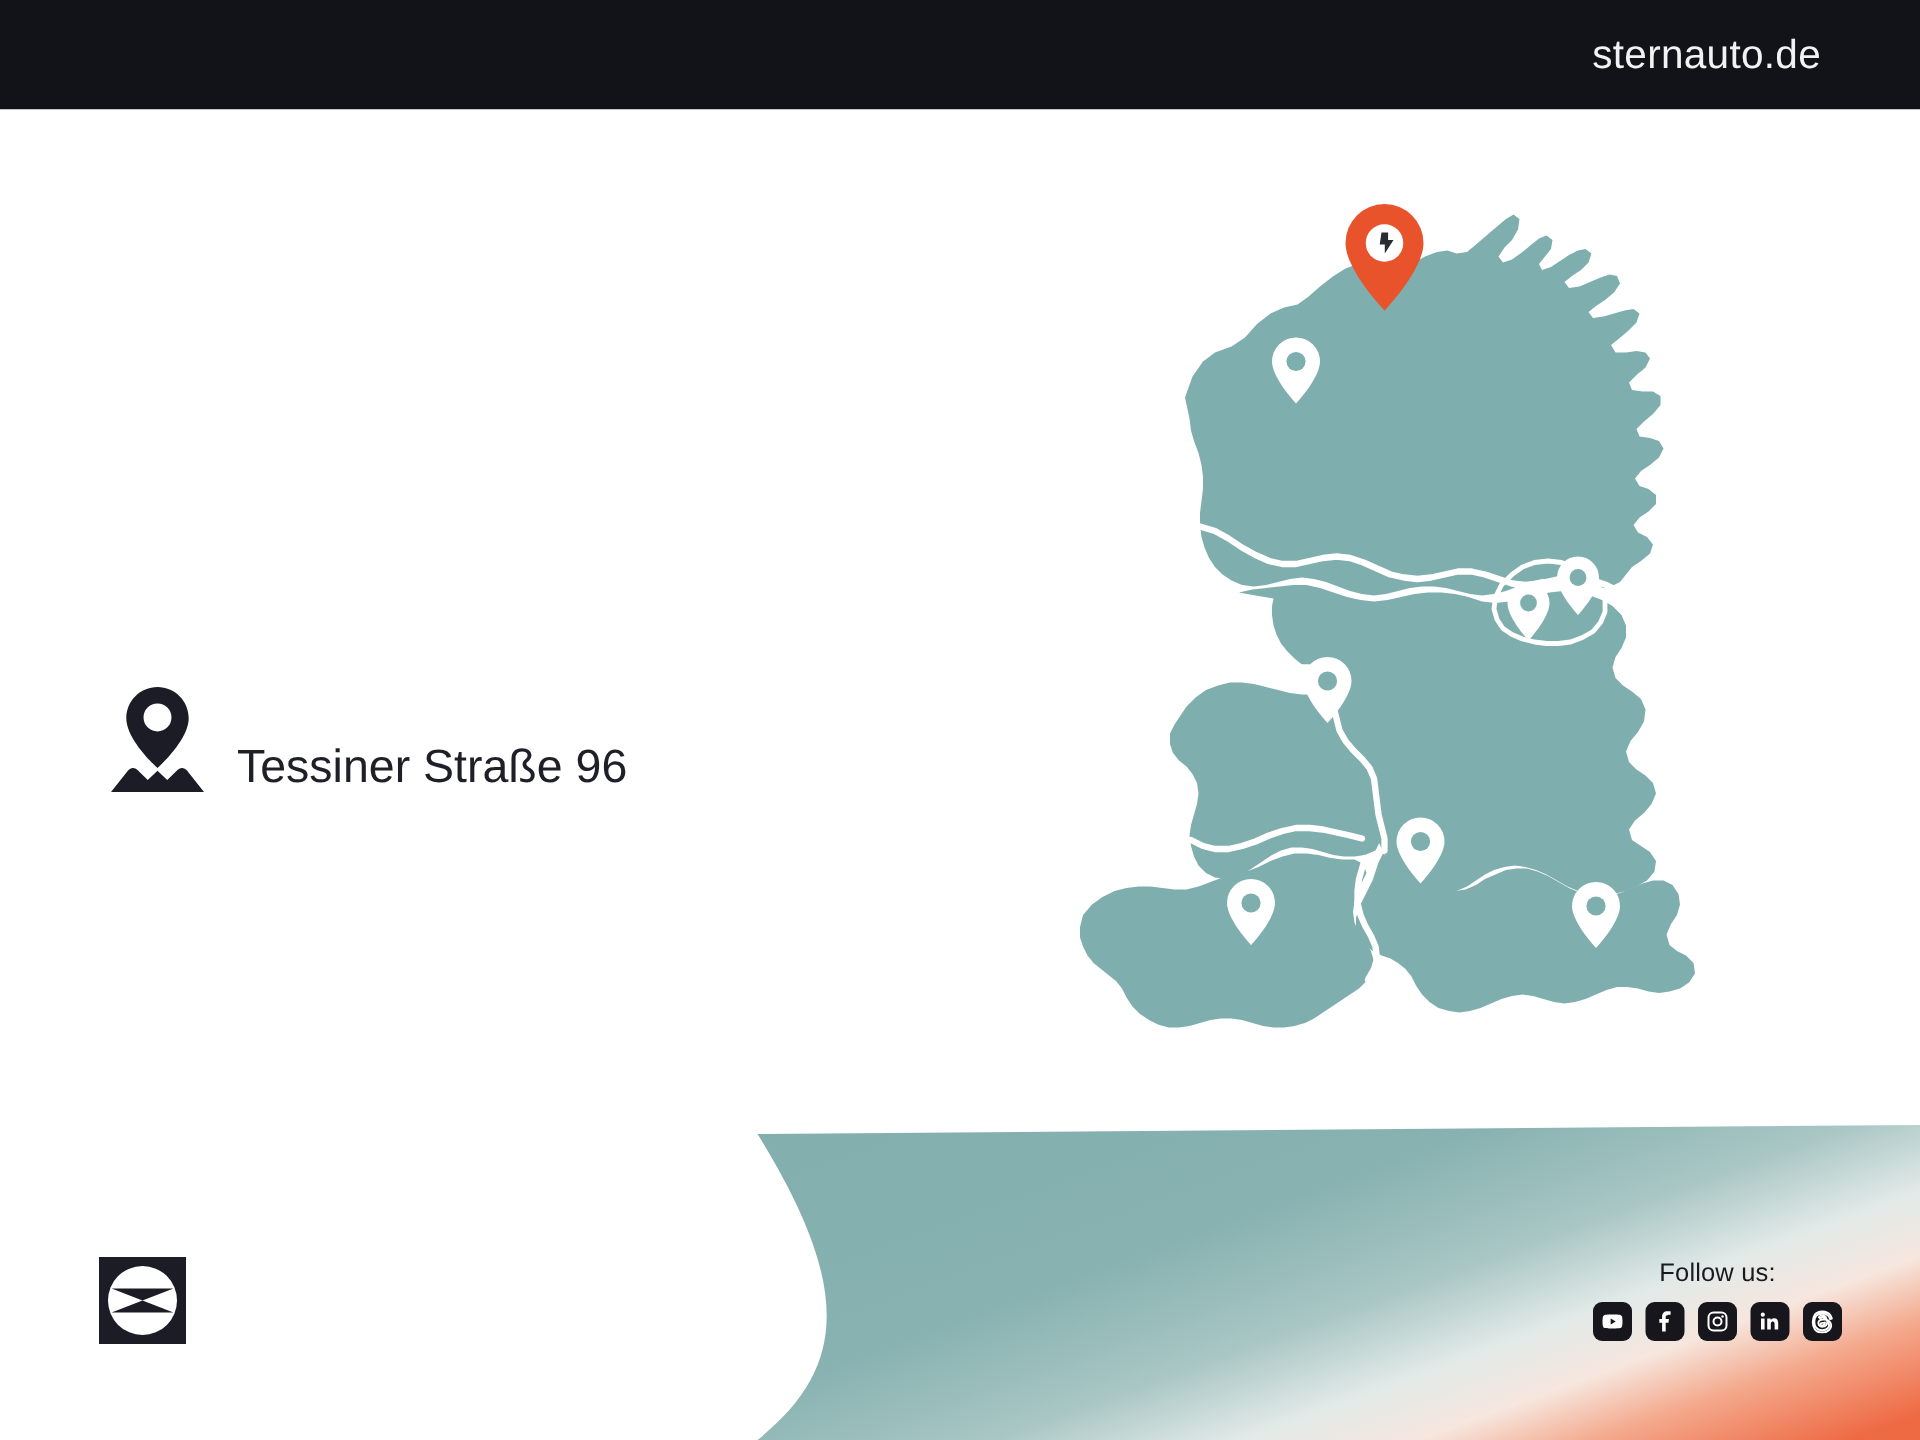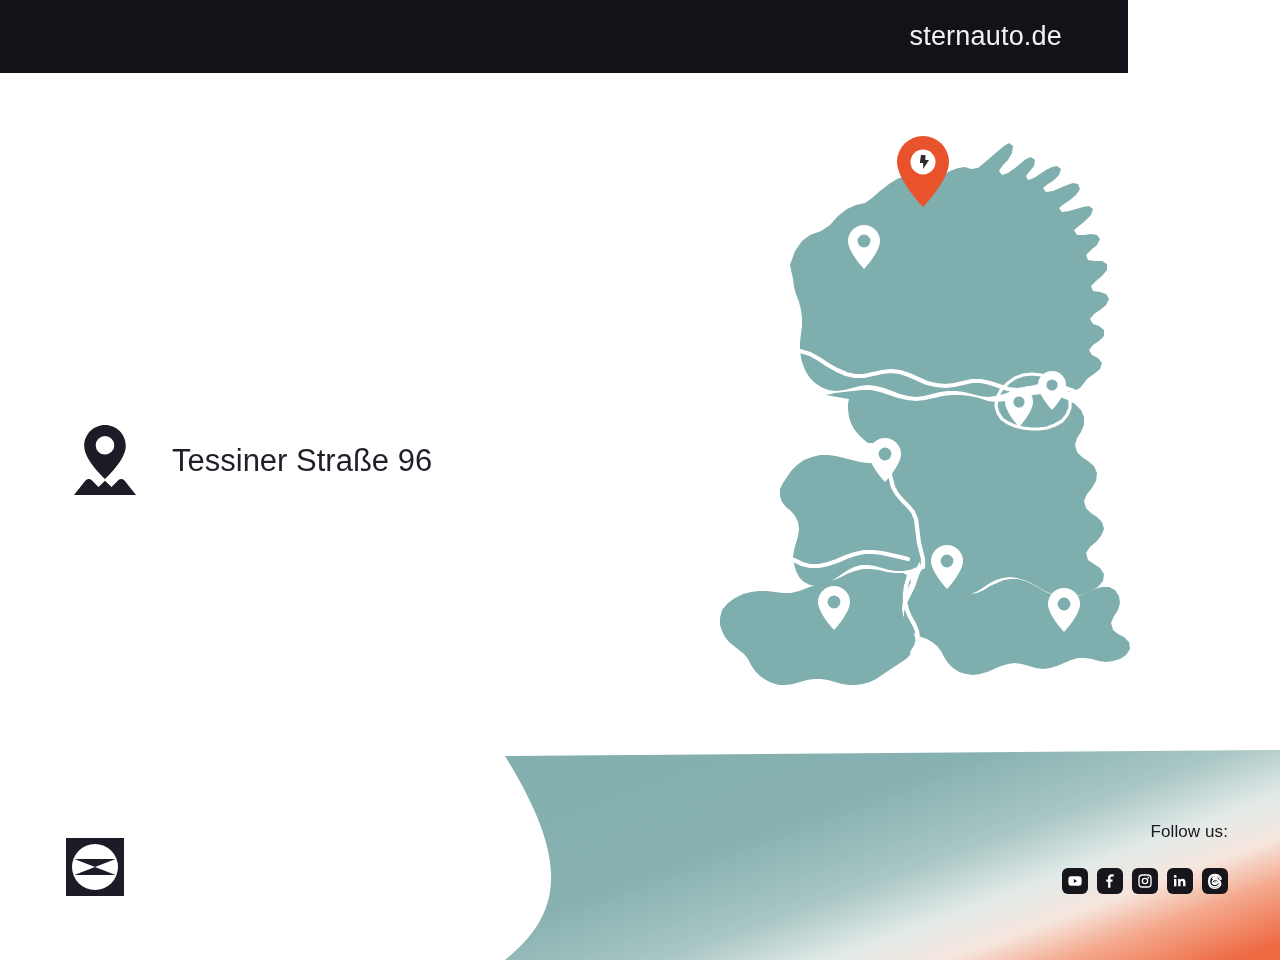--- a/index.html
+++ b/index.html
@@ -4,60 +4,60 @@
 <style>
   html,body{margin:0;padding:0;}
   body{
     width:1280px;height:960px;
     background:#ffffff;
     font-family:"Liberation Sans","DejaVu Sans",sans-serif;
     overflow:hidden;position:relative;
   }
   
   .topbar{
-    position:absolute;left:0;top:0;width:1128px;height:73px;
+    position:absolute;left:0;top:0;width:1280px;height:73px;
     background:#121219;
     display:flex;align-items:center;justify-content:flex-end;
   }
   .topbar-url{
     color:#f2f2f4;font-size:27px;letter-spacing:.2px;
     padding-right:66px;font-weight:400;
   }
   
   .stage{position:absolute;left:0;top:73px;width:1280px;height:887px;background:#fff;overflow:hidden;}
   
   .headline{
     position:absolute;left:68px;top:250px;
     font-size:62px;line-height:1.05;font-weight:400;
     color:#1b1b24;letter-spacing:-.5px;white-space:nowrap;
   }
   .headline .accent{color:#E8532B;}
   
   .address-block{
-    position:absolute;left:72px;top:348px;
-    display:flex;align-items:center;gap:34px;
+    position:absolute;left:72px;top:381px;
+    display:flex;align-items:flex-end;gap:20px;
   }
   .pin-icon{width:66px;height:74px;flex:0 0 auto;margin-top:2px;}
   .address-lines{
     font-size:31px;line-height:1.18;color:#1f1f28;font-weight:400;
     padding-top:5px;white-space:nowrap;
   }
   
   .map-wrap{position:absolute;left:690,;left:690px;top:10px;width:540px;height:660px;}
   .map-wrap svg{display:block;width:100%;height:100%;overflow:visible;}
   
   .banner{
     position:absolute;left:0;bottom:0;width:1280px;height:210px;
     overflow:hidden;pointer-events:none;
   }
   .banner svg{display:block;width:1280px;height:210px;}
   
   .follow{
     position:absolute;right:52px;bottom:66px;
-    display:flex;flex-direction:column;align-items:flex-end;gap:26px;
+    display:flex;flex-direction:column;align-items:center;gap:9px;
   }
   .follow-label{font-size:17px;color:#19191f;font-weight:400;letter-spacing:.1px;}
   .social-row{display:flex;gap:9px;}
   .social-btn{
     width:26px;height:26px;border-radius:6px;background:#16161c;
     display:flex;align-items:center;justify-content:center;
     cursor:pointer;
   }
   .social-btn svg{display:block;}
   

